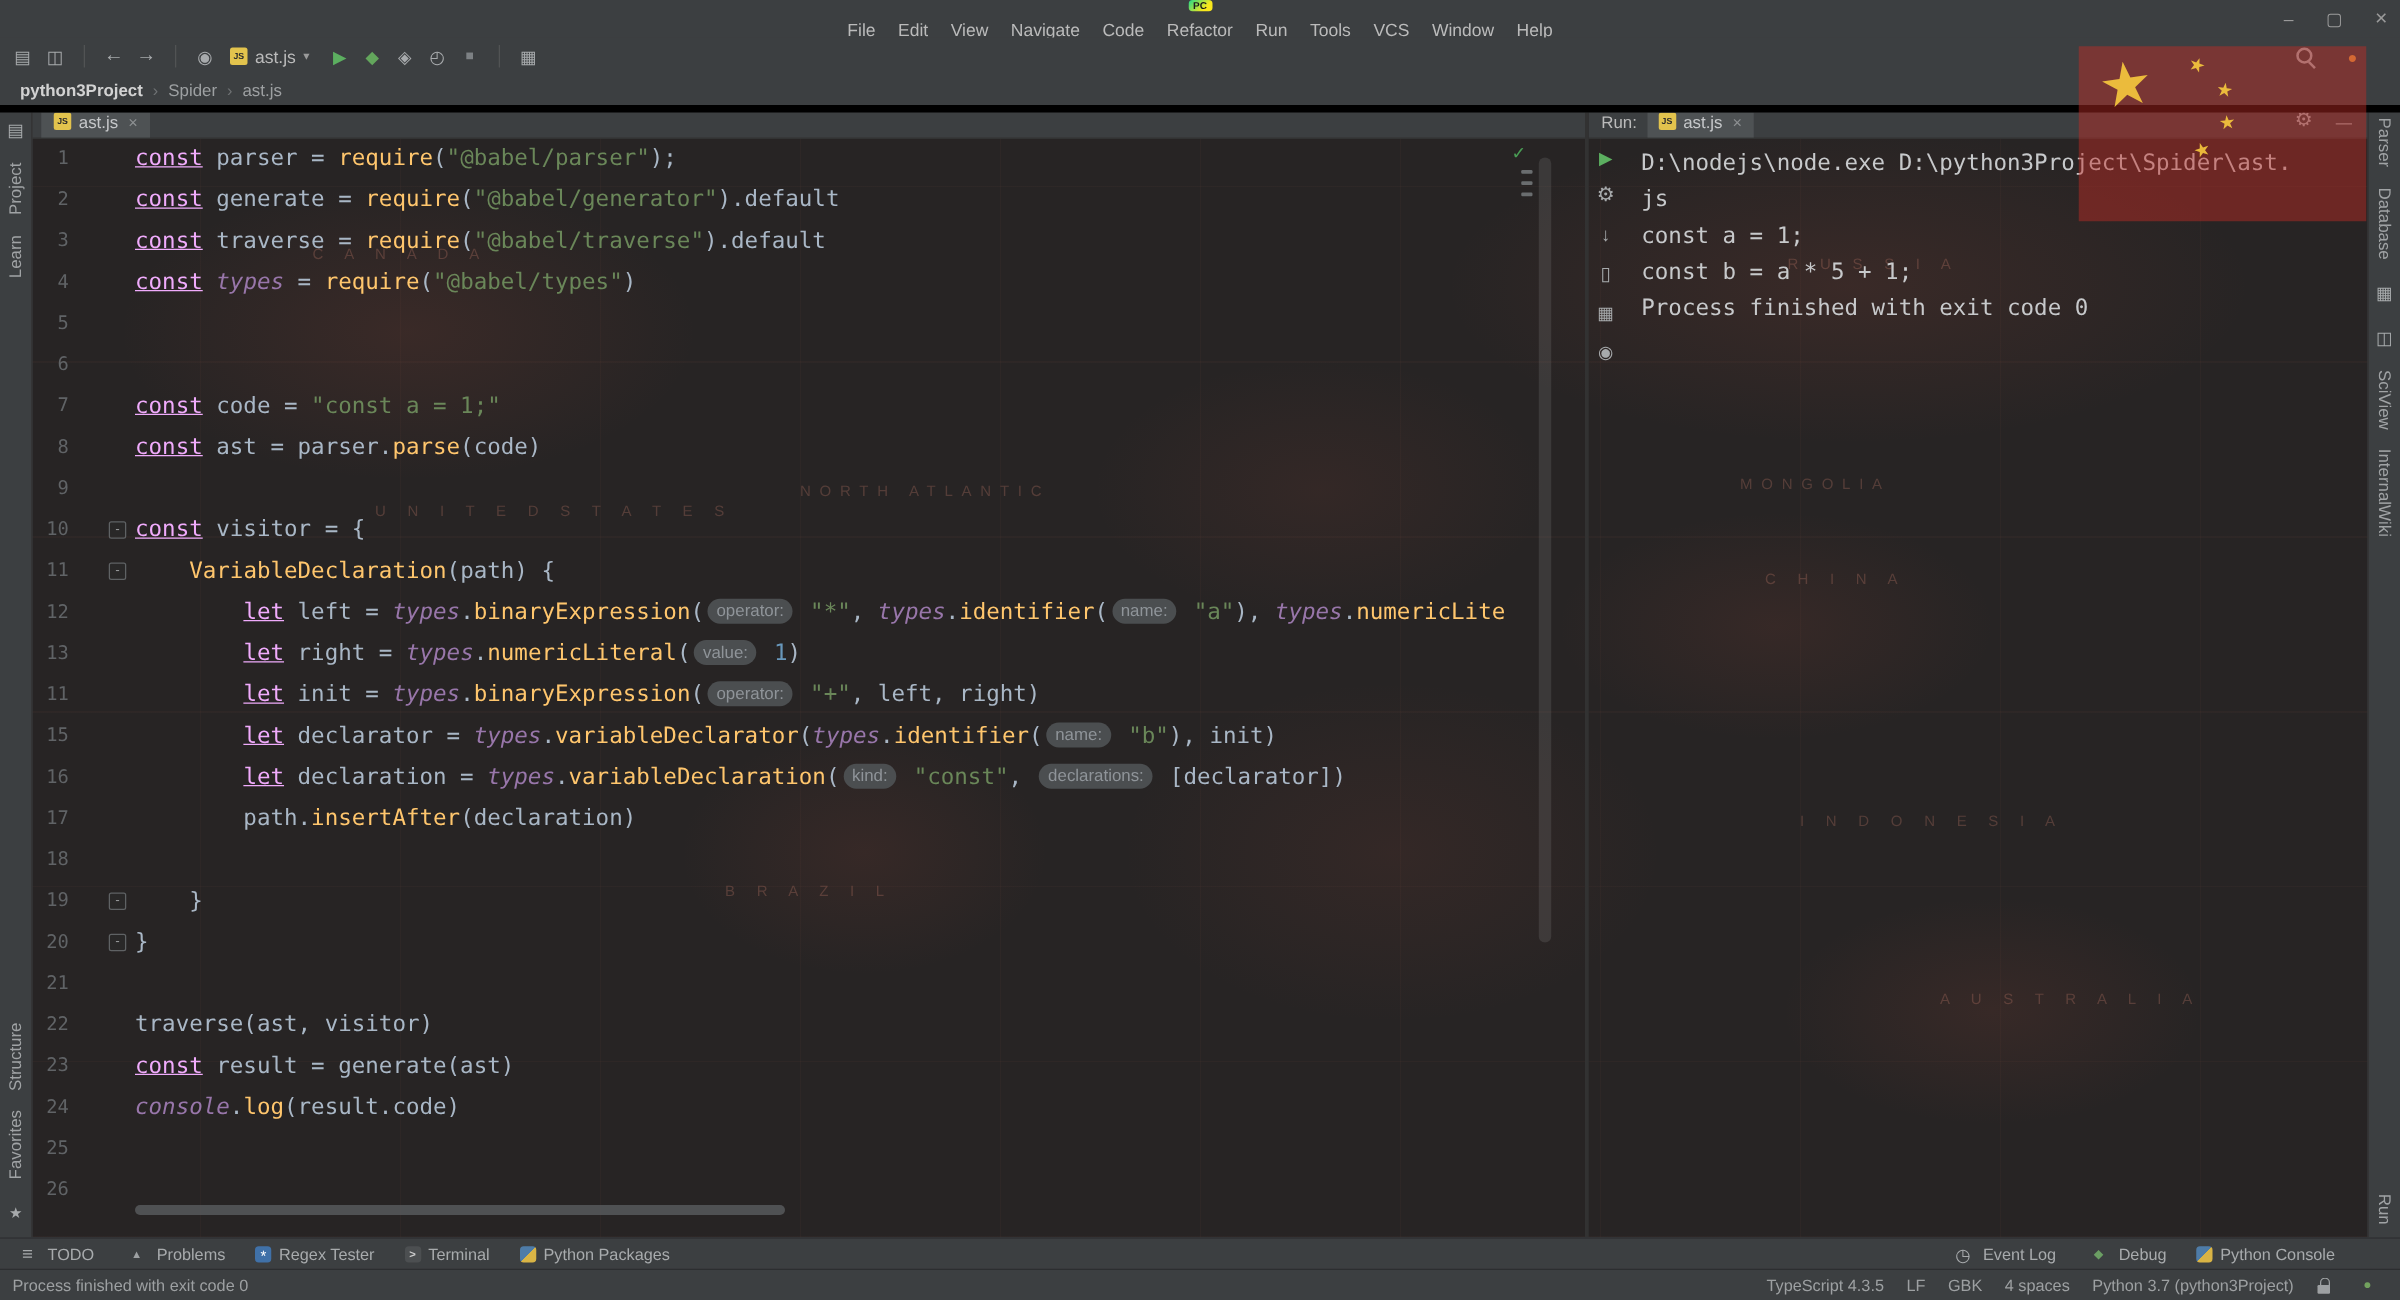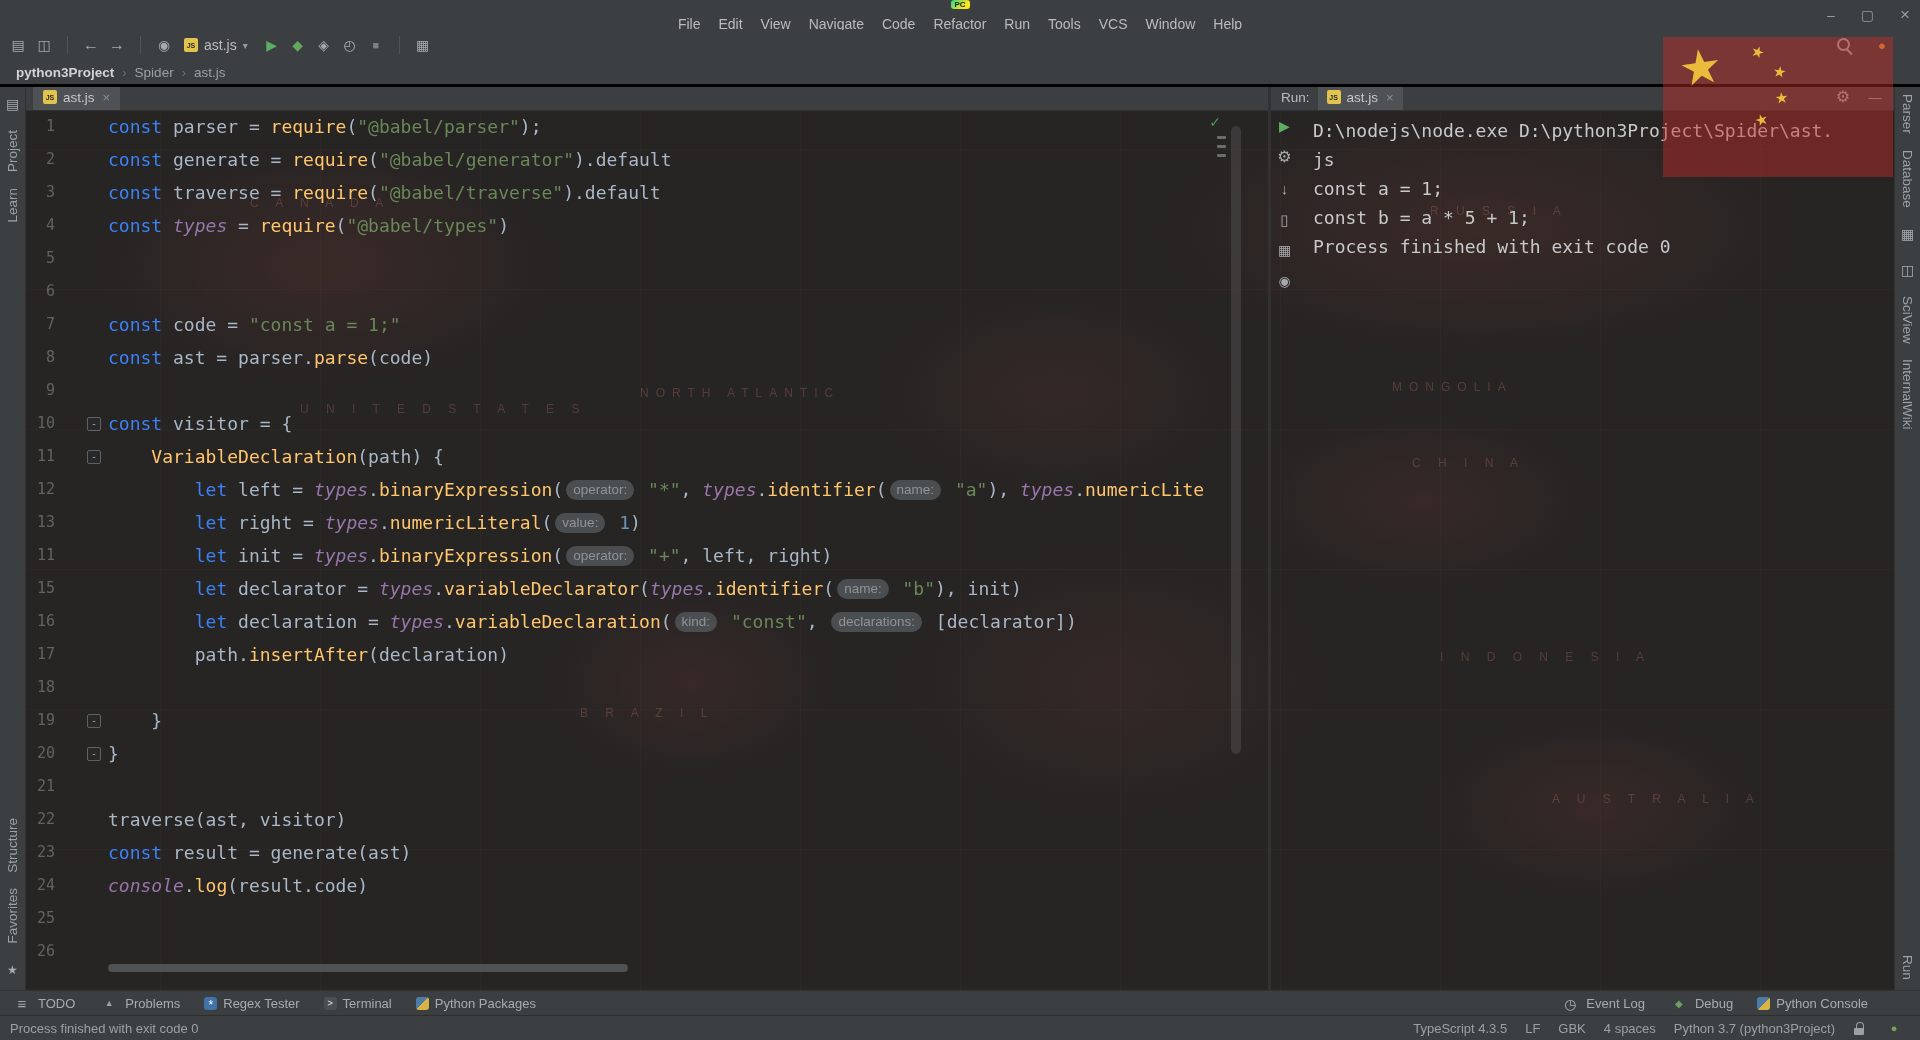--- a/index.html
+++ b/index.html
@@ -16,21 +16,21 @@
   .win-controls{position:absolute;right:10px;top:0;height:30px;display:flex;gap:26px;align-items:center;color:#9a9a9a;font-size:14px;}
   .win-min::before{content:"–";} .win-max::before{content:"▢";} .win-close::before{content:"×";font-size:17px;}
 
   .toolbar{position:absolute;top:30px;left:0;right:0;height:30px;background:#3c3f41;display:flex;align-items:center;padding-left:8px;z-index:10;}
   #toolbar-groups,#toolbar-run-icons{display:flex;align-items:center;gap:6px;}
   .tsep{width:1px;height:18px;background:#515354;margin:0 7px;display:inline-block;}
   .run-chip{display:flex;align-items:center;gap:6px;margin:0 14px 0 10px;color:#bbbbbb;font-size:14px;}
   .caret{font-size:10px;color:#9a9a9a;}
   .toolbar-right{position:absolute;right:28px;top:0;height:30px;display:flex;gap:18px;align-items:center;}
 
-  .breadcrumbs{position:absolute;top:60px;left:0;right:0;height:24px;background:#3c3f41;border-bottom:3px solid #000000;
+  .breadcrumbs{position:absolute;top:60px;left:0;right:0;height:24px;background:#3c3f41;border-bottom:6px solid #000000;
                display:flex;align-items:center;padding-left:14px;font-size:13.5px;color:#9da0a2;z-index:10;}
   .crumb{padding:0 2px;} .crumb.first{color:#d2d2d2;font-weight:bold;}
   .crumb-sep{color:#6f7274;margin:0 6px;font-size:13px;}
 
   
   .main{position:absolute;top:84px;left:0;width:1920px;height:906px;background:#272424;}
   .map{position:absolute;inset:0;z-index:1;pointer-events:none;
     background-image:
       radial-gradient(ellipse 330px 170px at 17% 20%, rgba(165,75,58,.15), transparent 70%),
       radial-gradient(ellipse 210px 140px at 36% 66%, rgba(165,75,58,.12), transparent 70%),
@@ -62,21 +62,21 @@
   .js-badge{width:14px;height:14px;border-radius:2px;background:#e2c34d;display:inline-flex;align-items:center;justify-content:center;
             font-size:7px;font-weight:bold;color:#2b2b2b;}
   .js-badge::before{content:"JS";}
   .ed-body{position:absolute;top:26px;left:0;right:0;bottom:0;overflow:hidden;}
   .ed-row{display:flex;height:33px;}
   .ed-ln{width:30px;flex:none;text-align:right;color:#606366;font:15px/33px "DejaVu Sans Mono",monospace;}
   .ed-fold{width:53px;flex:none;position:relative;}
   .fold-box{position:absolute;right:7px;top:10px;width:12px;height:12px;border:1px solid #5f6264;border-radius:2px;
             color:#9da0a2;font:10px/11px "DejaVu Sans Mono",monospace;text-align:center;background:rgba(43,43,43,.55);}
   .ed-code{font:18px/33px "DejaVu Sans Mono",monospace;color:#a9b7c6;white-space:pre;overflow:hidden;width:1096px;flex:none;}
-  .tk-kw{color:#3b82f6;} .tk-str{color:#6a8759;} .tk-num{color:#6897bb;}
+  .tk-kw{color:#f0abfc;text-decoration:underline;} .tk-str{color:#6a8759;} .tk-num{color:#6897bb;}
   .tk-fn{color:#ffc66d;} .tk-glob{color:#9876aa;font-style:italic;} .tk-id{color:#a9b7c6;}
   .hint{display:inline-block;background:#4b4e50;color:#8f9499;border-radius:10px;
         font:13.5px/20px "Liberation Sans",sans-serif;padding:0 7px;margin:0 3px;position:relative;top:-2px;}
   .ed-check{position:absolute;top:30px;right:47px;color:#499C54;font-size:14px;}
   .ed-mark{position:absolute;right:42px;width:9px;height:3px;background:#6a6d6f;border-radius:1px;}
   .vthumb{position:absolute;right:27px;top:42px;width:10px;height:628px;background:rgba(170,170,170,.16);border-radius:5px;}
   .hthumb{position:absolute;left:83px;top:880px;width:520px;height:8px;background:#5a5d5f;border-radius:4px;opacity:.8;}
 
   
   .run-panel{position:absolute;left:1271px;top:0;width:624px;height:906px;z-index:2;}

